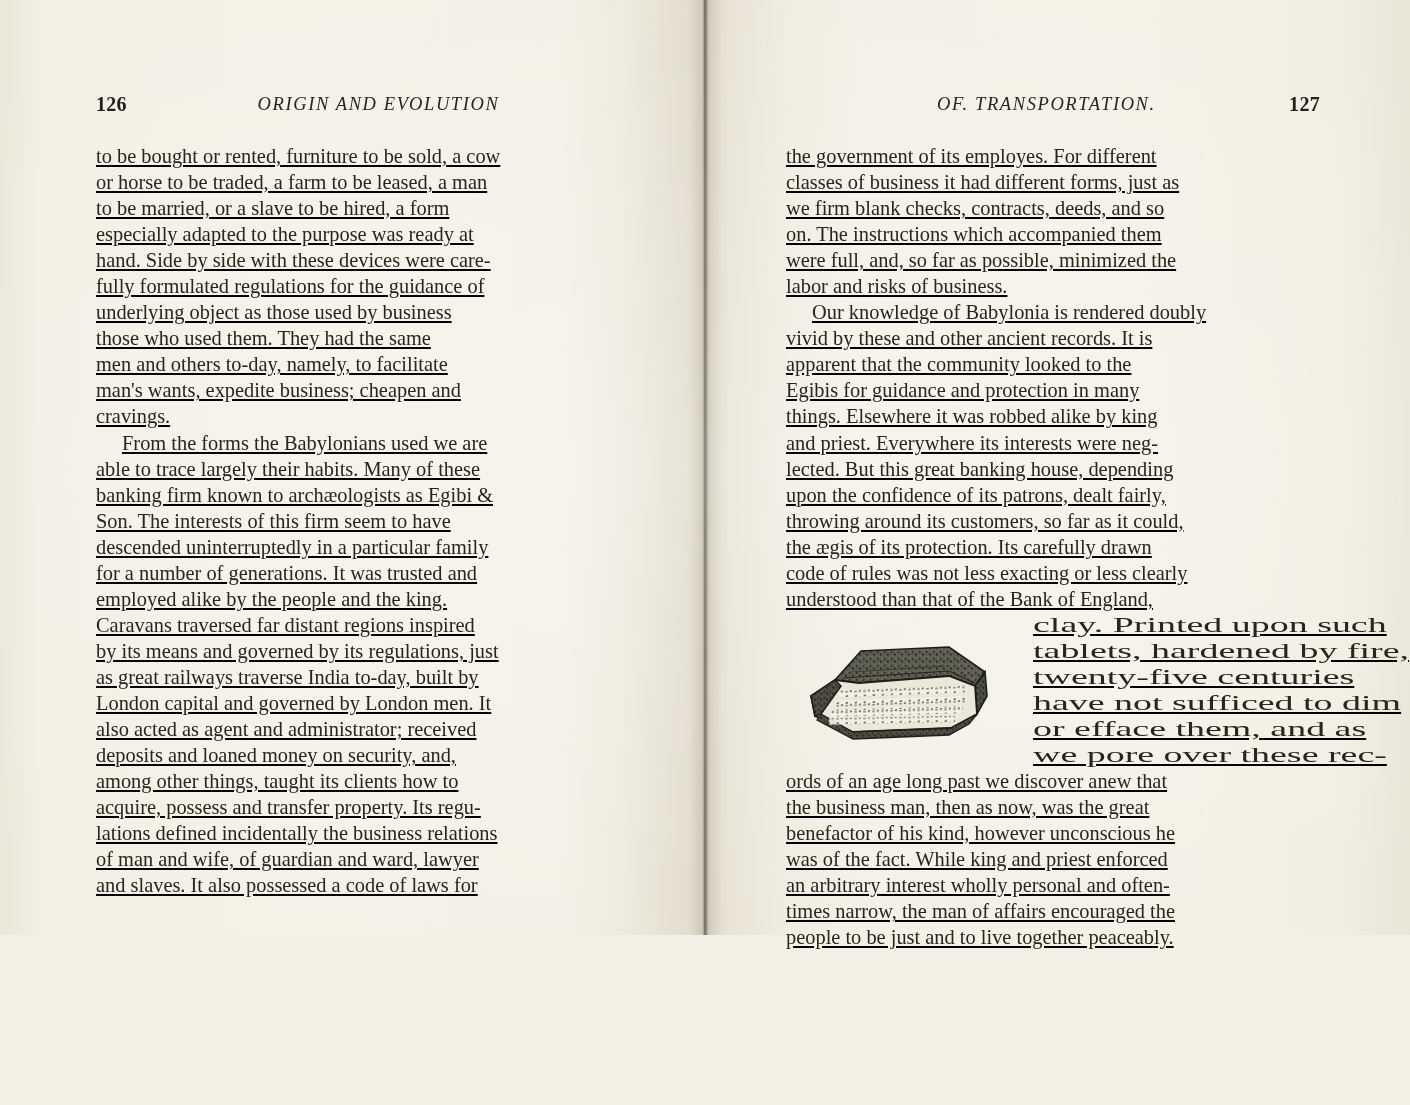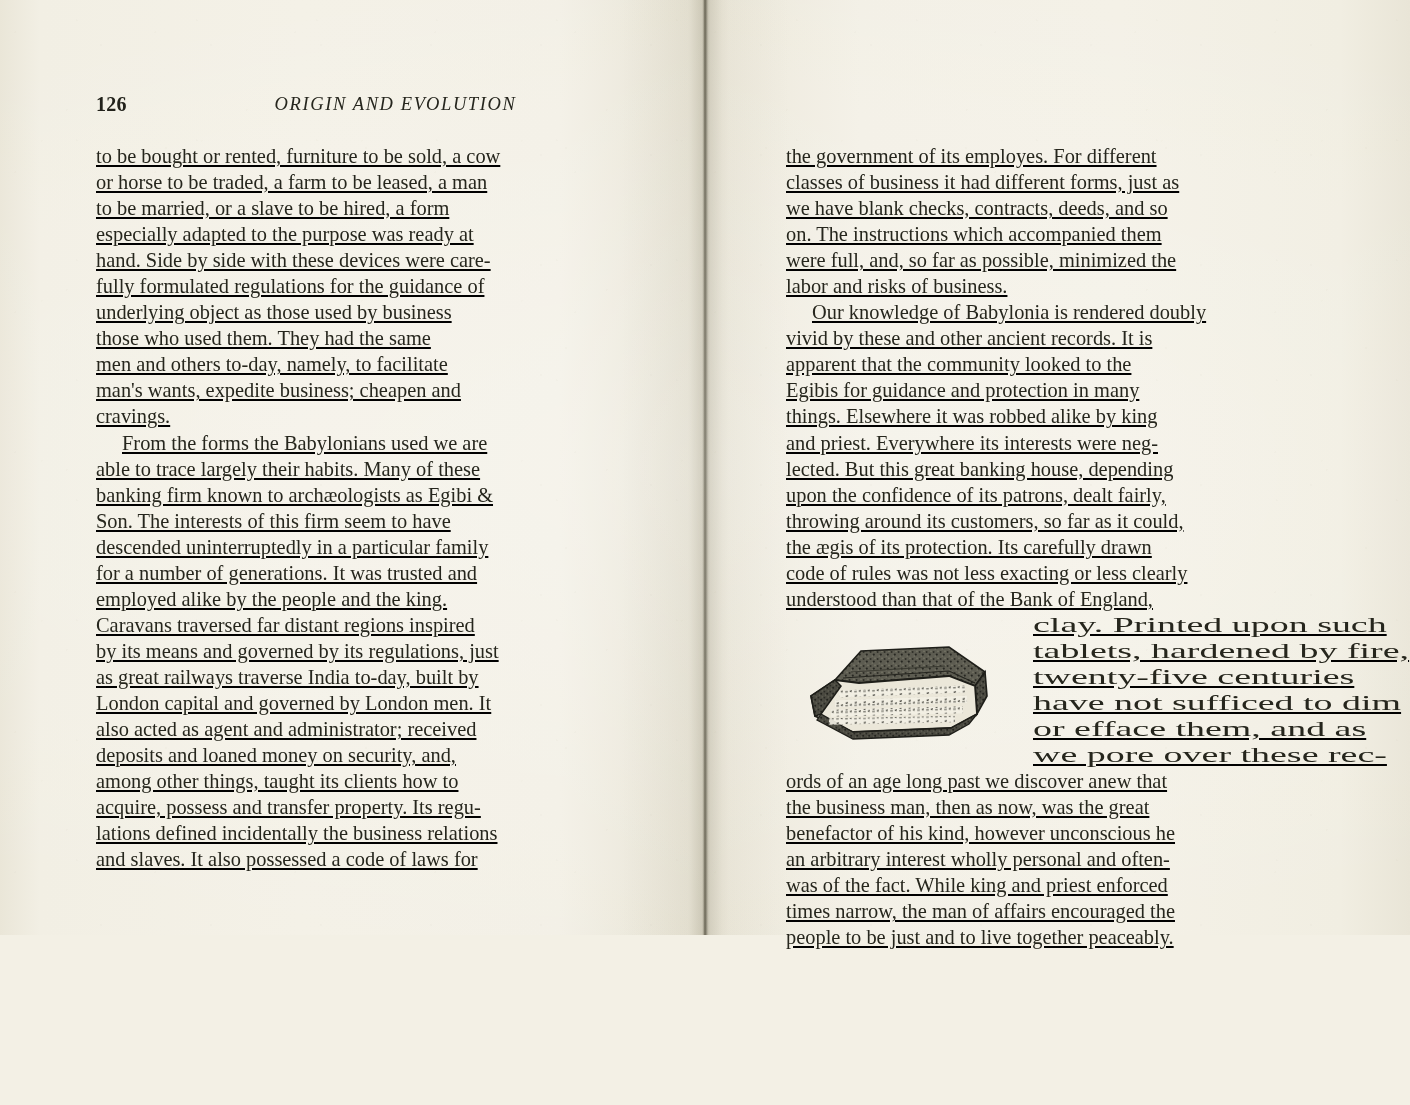--- a/index.html
+++ b/index.html
@@ -96,21 +96,21 @@
   .folio-right { right: 0; }
   .runhead-title {
     position: absolute;
     top: 1px;
     font-style: italic;
     font-size: 18.5px;
     letter-spacing: 1.6px;
     color: #26261e;
     white-space: nowrap;
   }
-  .runhead-title-left  { left: 50%; transform: translateX(-44%); margin-left: 17px; }
+  .runhead-title-left  { left: 50%; transform: translateX(-44%); }
   .runhead-title-right { left: 50%; transform: translateX(-53%); }
 
   
   .column-body {
     position: absolute;
     top: 143px;
     left: 0;
     width: 100%;
     text-decoration: underline;
   }
@@ -181,34 +181,39 @@
         <span class="tline">employed alike by the people and the king.</span>
         <span class="tline">Caravans traversed far distant regions inspired</span>
         <span class="tline">by its means and governed by its regulations, just</span>
         <span class="tline">as great railways traverse India to-day, built by</span>
         <span class="tline">London capital and governed by London men.  It</span>
         <span class="tline">also acted as agent and administrator; received</span>
         <span class="tline">deposits and loaned money on security, and,</span>
         <span class="tline">among other things, taught its clients how to</span>
         <span class="tline">acquire, possess and transfer property.  Its regu-</span>
         <span class="tline">lations defined incidentally the business relations</span>
+        <span class="tline">of man and wife, of guardian and ward, lawyer</span>
         <span class="tline">and slaves.  It also possessed a code of laws for</span>
       </div>
     </div>
   </div>
 
   <div class="page page-right">
 
+    <div class="runhead">
+      <span class="runhead-title runhead-title-right">OF. TRANSPORTATION.</span>
+      <span class="folio folio-right">127</span>
+    </div>
 
     <div class="column-body">
 
       <div>
         <span class="tline">the government of its employes.  For different</span>
         <span class="tline">classes of business it had different forms, just as</span>
-        <span class="tline">we have blank checks, contracts, deeds, and so</span>
+        <span class="tline">we firm blank checks, contracts, deeds, and so</span>
         <span class="tline">on.  The instructions which accompanied them</span>
         <span class="tline">were full, and, so far as possible, minimized the</span>
         <span class="tline">labor and risks of business.</span>
       </div>
 
       <div>
         <span class="tline indent">Our knowledge of Babylonia is rendered doubly</span>
         <span class="tline">vivid by these and other ancient records.  It is</span>
         <span class="tline">apparent that the community looked to the</span>
         <span class="tline">Egibis for guidance and protection in many</span>
@@ -276,22 +281,22 @@
             <span class="tline" style="transform: scaleX(1.8606); transform-origin: left center;">twenty-five centuries</span>
             <span class="tline" style="transform: scaleX(1.8606); transform-origin: left center;">have not sufficed to dim</span>
             <span class="tline" style="transform: scaleX(1.8606); transform-origin: left center;">or efface them, and as</span>
             <span class="tline" style="transform: scaleX(1.8606); transform-origin: left center;">we pore over these rec-</span>
           </div>
         </div>
 
         <span class="tline">ords of an age long past we discover anew that</span>
         <span class="tline">the business man, then as now, was the great</span>
         <span class="tline">benefactor of his kind, however unconscious he</span>
+        <span class="tline">was of the fact.  While king and priest enforced</span>
         <span class="tline">an arbitrary interest wholly personal and often-</span>
-        <span class="tline">was of the fact.  While king and priest enforced</span>
         <span class="tline">times narrow, the man of affairs encouraged the</span>
         <span class="tline">people to be just and to live together peaceably.</span>
       </div>
     </div>
   </div>
 
   <div class="gutter-shade"></div>
   <div class="grain"></div>
 </div>
 

